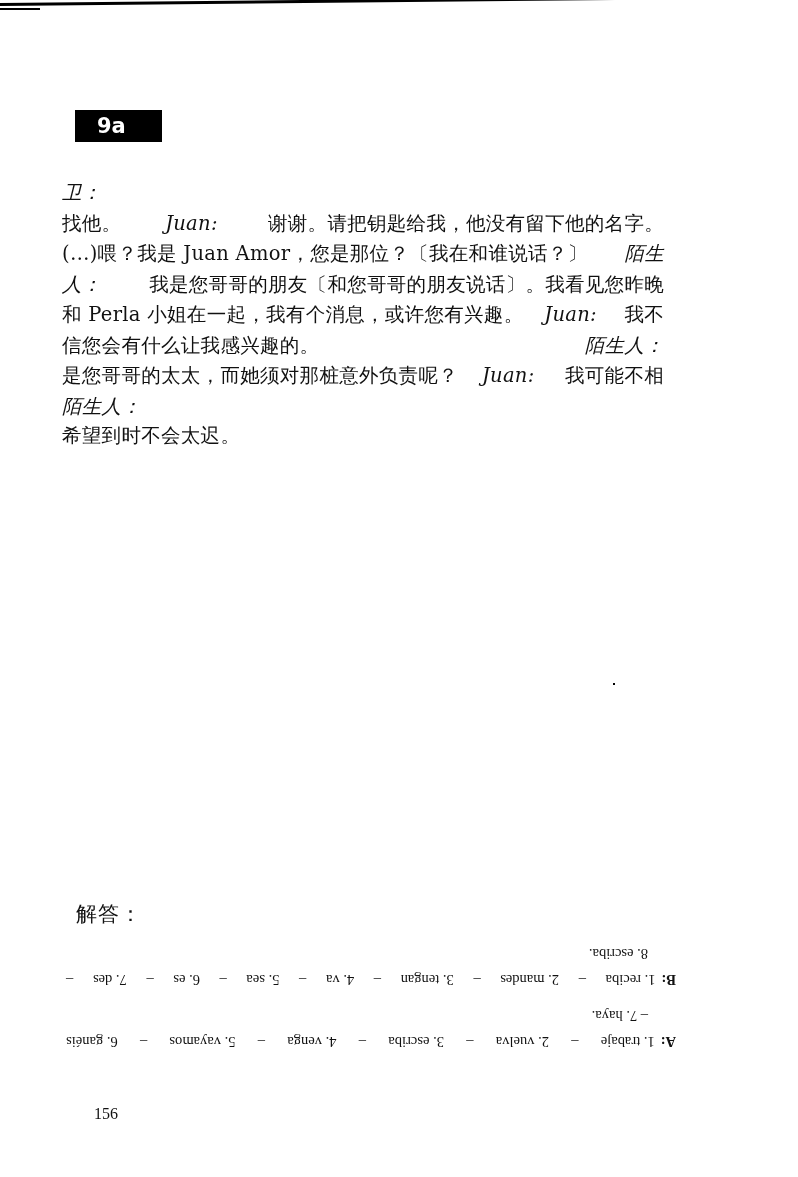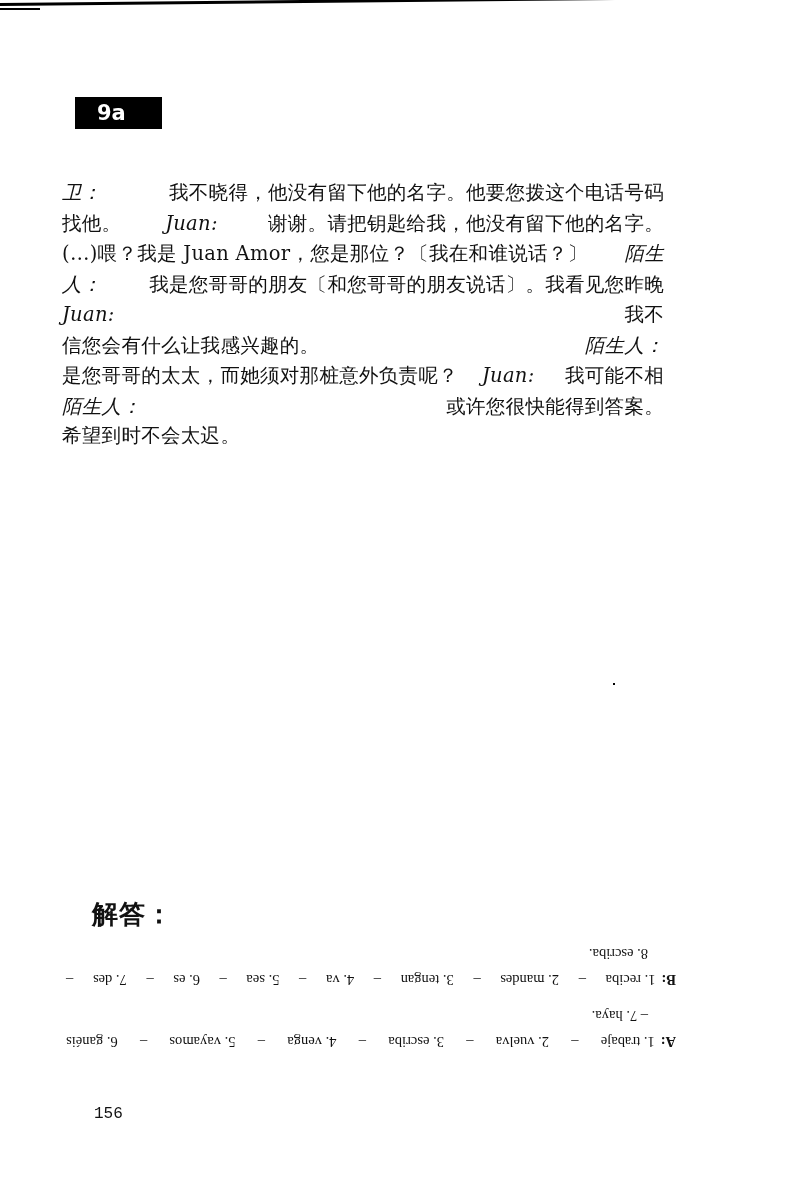--- a/index.html
+++ b/index.html
@@ -29,21 +29,21 @@
       position: absolute;
       left: 0;
       top: 8px;
       width: 40px;
       height: 2px;
       background: #000;
     }
     .section-label {
       position: absolute;
       left: 75px;
-      top: 97px;
+      top: 110px;
       width: 87px;
       height: 32px;
       background: #000;
       color: #fff;
       font-family: "DejaVu Sans", sans-serif;
       font-weight: bold;
       font-size: 21px;
       line-height: 32px;
       box-sizing: border-box;
       padding-left: 22px;
@@ -69,25 +69,25 @@
     .stray-dot {
       position: absolute;
       left: 613px;
       top: 683px;
       width: 2px;
       height: 2px;
       background: #000;
     }
     .answers-title {
       position: absolute;
-      left: 92px;
+      left: 76px;
       top: 900px;
       font-family: "DejaVu Sans", sans-serif;
-      font-weight: bold;
-      font-size: 26px;
+      font-weight: normal;
+      font-size: 21px;
       line-height: 28px;
       letter-spacing: 1px;
     }
     .answers-flipped {
       position: absolute;
       left: 66px;
       top: 940px;
       width: 610px;
       height: 115px;
       transform: rotate(180deg);
@@ -101,67 +101,66 @@
       display: flex;
       justify-content: space-between;
     }
     .ans-line.short { justify-content: flex-start; padding-left: 28px; }
     .ans-line b { font-weight: bold; margin-right: 6px; }
     .ans-gap { height: 10px; }
     .page-number {
       position: absolute;
       left: 94px;
       top: 1104px;
-      font-family: Liberation Mono, monospace;
+      font-family: Liberation Serif, serif;
       font-size: 16px;
       line-height: 20px;
     }
   </style>
 </head>
 <body>
 
 <div class="top-rule"></div>
 <div class="top-rule-thin"></div>
 
 <div class="section-label">9a</div>
 
 <div class="body-text">
   <div class="line">
     <span class="sp">卫：</span>
-    <span>　我不晓得，他没有留下他的名字。他要您拨这个电话号码</span>
   </div>
   <div class="line">
     <span>找他。</span>
     <span class="sp">Juan:</span>
     <span> 谢谢。请把钥匙给我，他没有留下他的名字。</span>
   </div>
   <div class="line">
     <span>(…)喂？我是 Juan Amor，您是那位？〔我在和谁说话？〕</span>
     <span class="sp">陌生</span>
   </div>
   <div class="line">
     <span class="sp">人：</span>
     <span>我是您哥哥的朋友〔和您哥哥的朋友说话〕。我看见您昨晚</span>
   </div>
   <div class="line">
+    <span>和 Perla 小姐在一起，我有个消息，或许您有兴趣。</span>
     <span class="sp">Juan:</span>
     <span> 我不</span>
   </div>
   <div class="line">
     <span>信您会有什么让我感兴趣的。</span>
     <span class="sp">陌生人：</span>
   </div>
   <div class="line">
     <span>是您哥哥的太太，而她须对那桩意外负责呢？</span>
     <span class="sp">Juan:</span>
     <span> 我可能不相</span>
   </div>
   <div class="line">
     <span class="sp">陌生人：</span>
-    <span>或许您很快能得到答案。</span>
   </div>
   <div class="line last">
     <span>希望到时不会太迟。</span>
   </div>
 </div>
 
 <div class="stray-dot"></div>
 
 <div class="answers-title">解答：</div>
 

